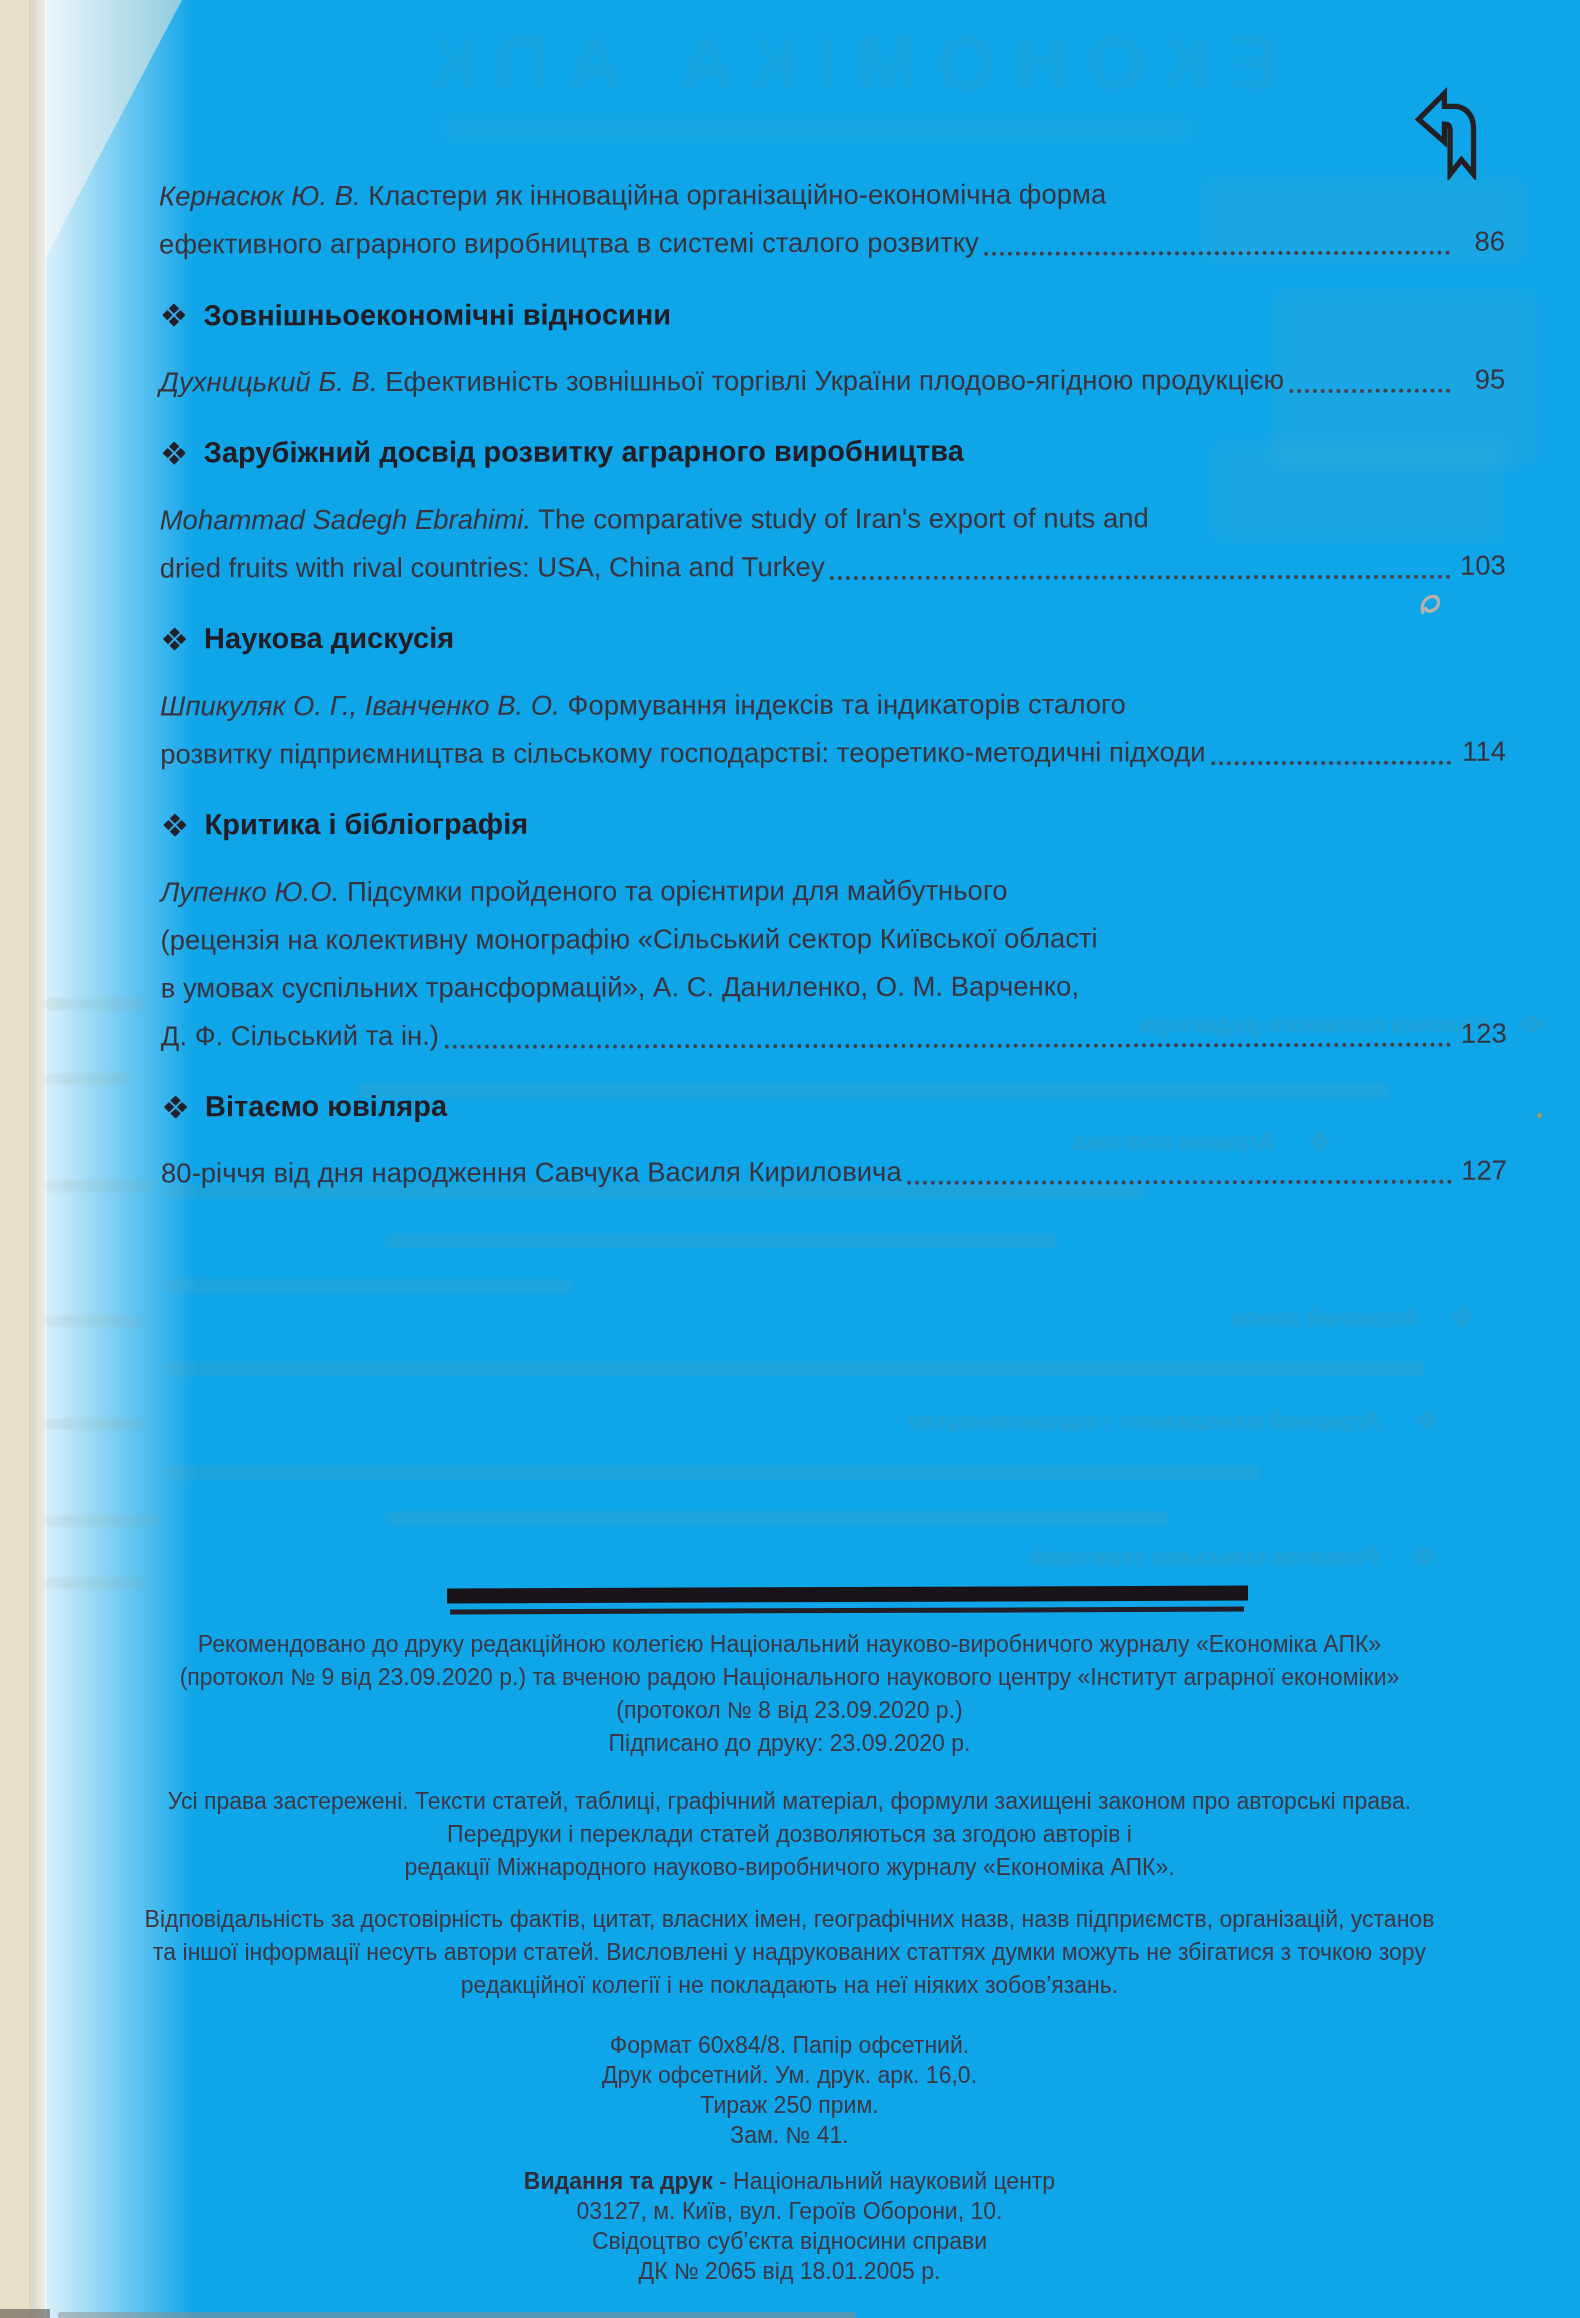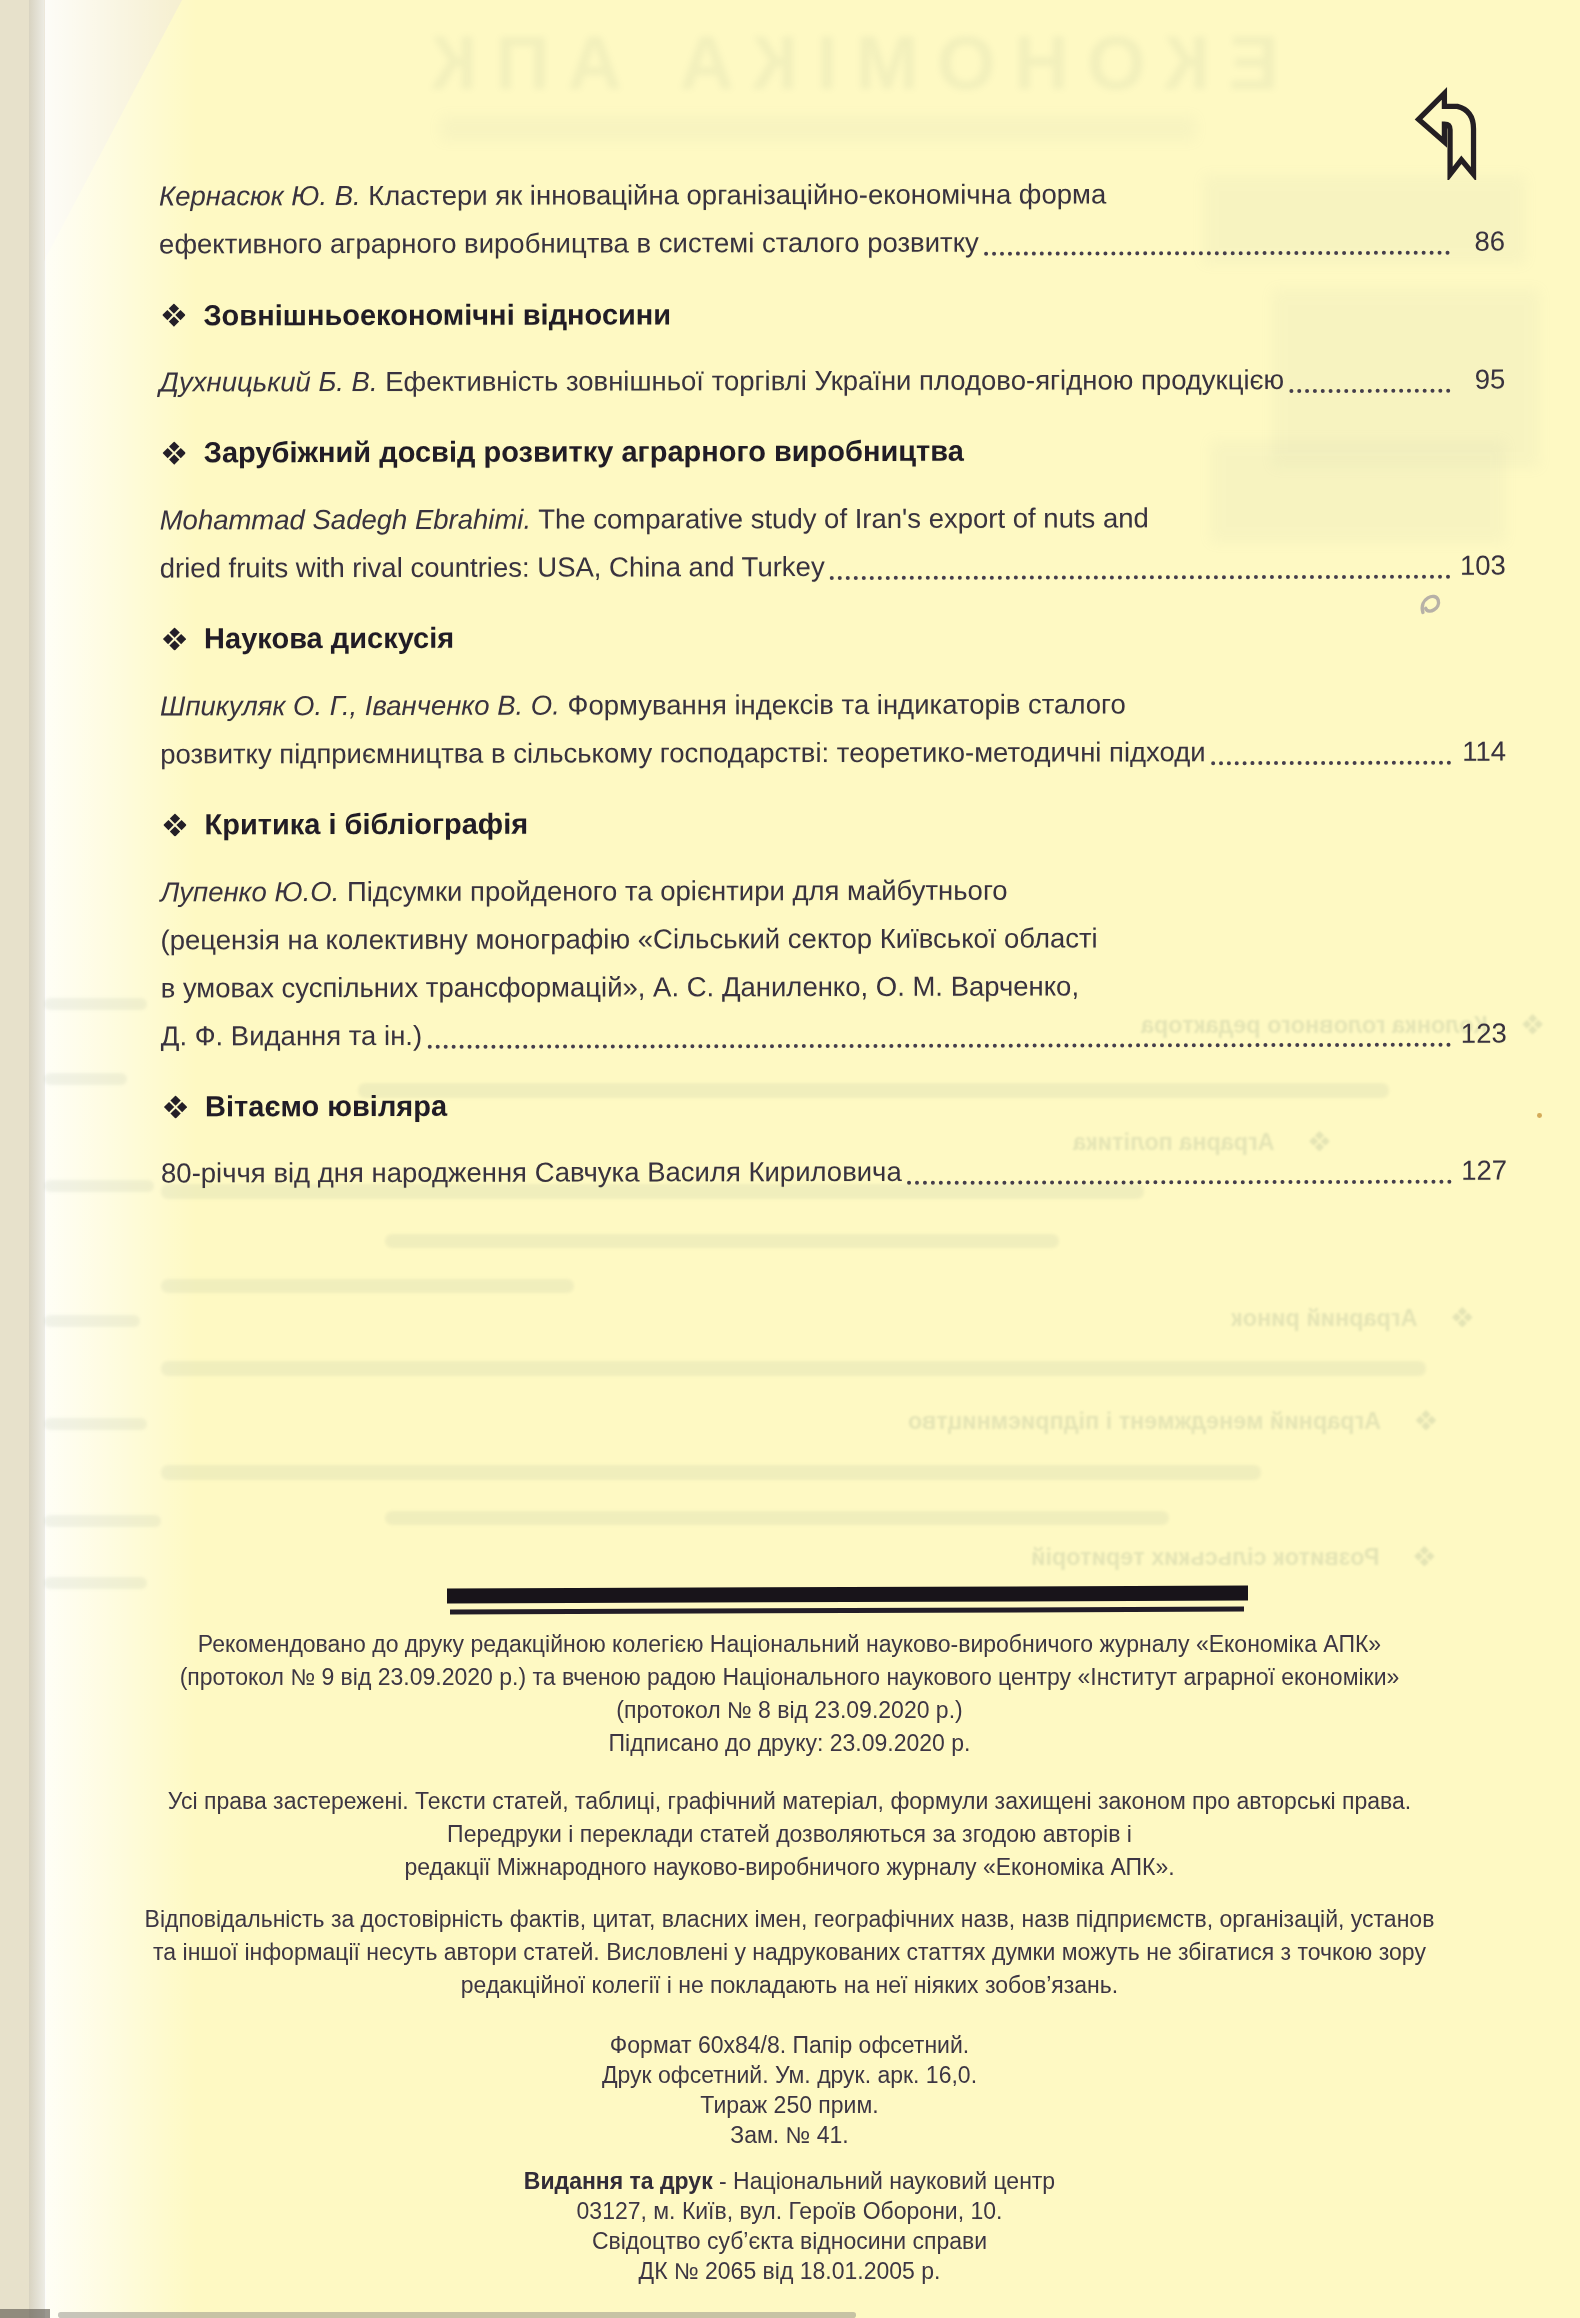--- a/index.html
+++ b/index.html
@@ -1,21 +1,21 @@
 <!DOCTYPE html>
 <html style="font-size:11px"><head>
 <meta charset="utf-8">
 <style>
   html,body{margin:0;padding:0;}
   body{
     width:1580px;height:2319px;position:relative;overflow:hidden;
     background:#eae5d3;
     font-family:"Liberation Sans","DejaVu Sans",sans-serif;
   }
-  .scan{position:absolute;inset:0;background:#fef9c3;}
+  .scan{position:absolute;inset:0;background:#0ea5e9;}
   
   .edge-strip{position:absolute;left:0;top:0;width:29px;height:100%;background:#e7e1cb;}
   .edge-seam{position:absolute;left:29px;top:0;width:16.5px;height:100%;
     background:linear-gradient(90deg,#d8d3c1,#efeee7);}
   .corner-bevel{position:absolute;left:44px;top:0;width:0;height:0;
     border-top:261px solid #ece6d3;border-right:138px solid transparent;opacity:.55;}
   .left-glow{position:absolute;left:45px;top:0;width:151px;height:100%;
     background:linear-gradient(90deg,rgba(255,255,255,.85),rgba(255,255,255,0));}
   .bottom-smudge-a{position:absolute;left:0;bottom:0;width:50px;height:9.6px;background:#56524a;opacity:.6;}
   .bottom-smudge-b{position:absolute;left:58px;bottom:1.4px;width:798px;height:5.5px;background:#8f8d85;opacity:.5;border-radius:2.8px;}
@@ -237,21 +237,21 @@
       <span class="au">Лупенко Ю.О.</span>
         <span> Підсумки пройденого та орієнтири для майбутнього</span>
     </div>
     <div class="row">
       <span>(рецензія на колективну монографію «Сільський сектор Київської області</span>
     </div>
     <div class="row">
       <span>в умовах суспільних трансформацій», А. С. Даниленко, О. М. Варченко,</span>
     </div>
     <div class="row">
-      <span>Д. Ф. Видання та ін.)</span>
+      <span>Д. Ф. Сільський та ін.)</span>
       <span class="dots"></span>
       <span class="pg">123</span>
     </div>
 
     <div class="row sec">
       <span class="dmark"><svg width="23.4" height="23.4" viewBox="0 0 34 34" fill="#241f28">
             <polygon points="17,0 24.5,7.5 17,15 9.5,7.5"></polygon>
             <polygon points="0,17 7.5,9.5 15,17 7.5,24.5"></polygon>
             <polygon points="34,17 26.5,9.5 19,17 26.5,24.5"></polygon>
             <polygon points="17,34 24.5,26.5 17,19 9.5,26.5"></polygon>

